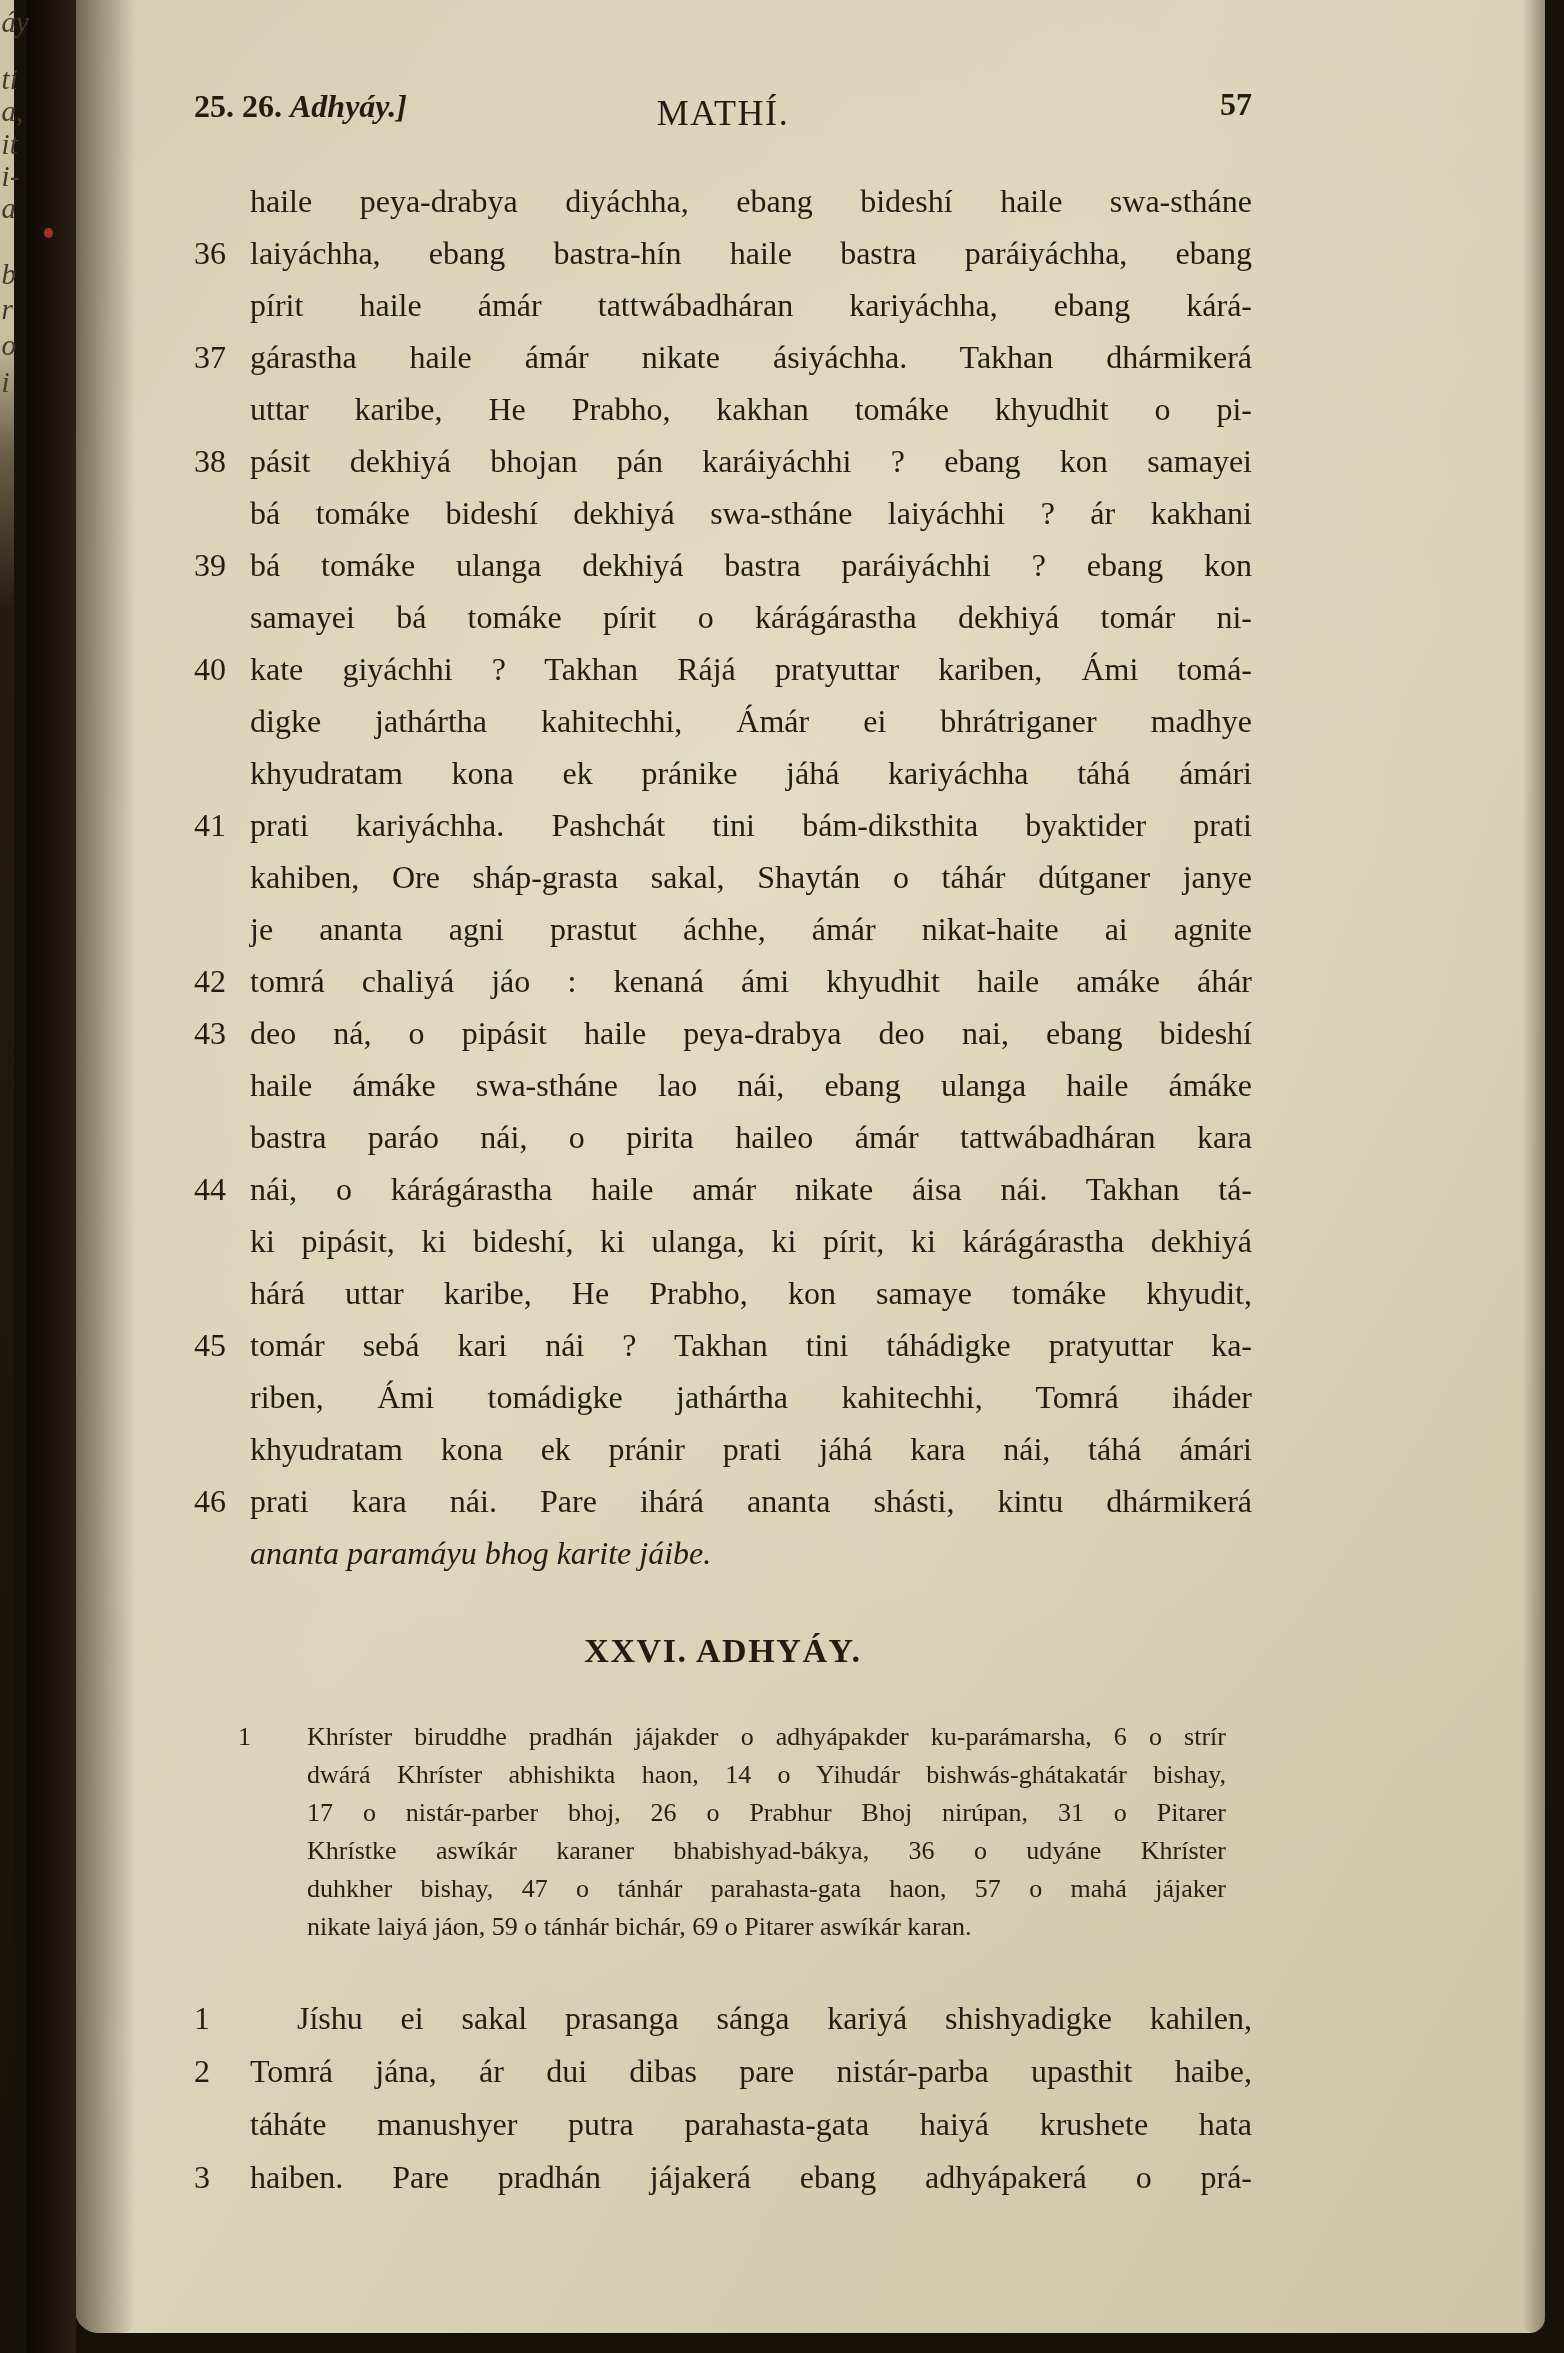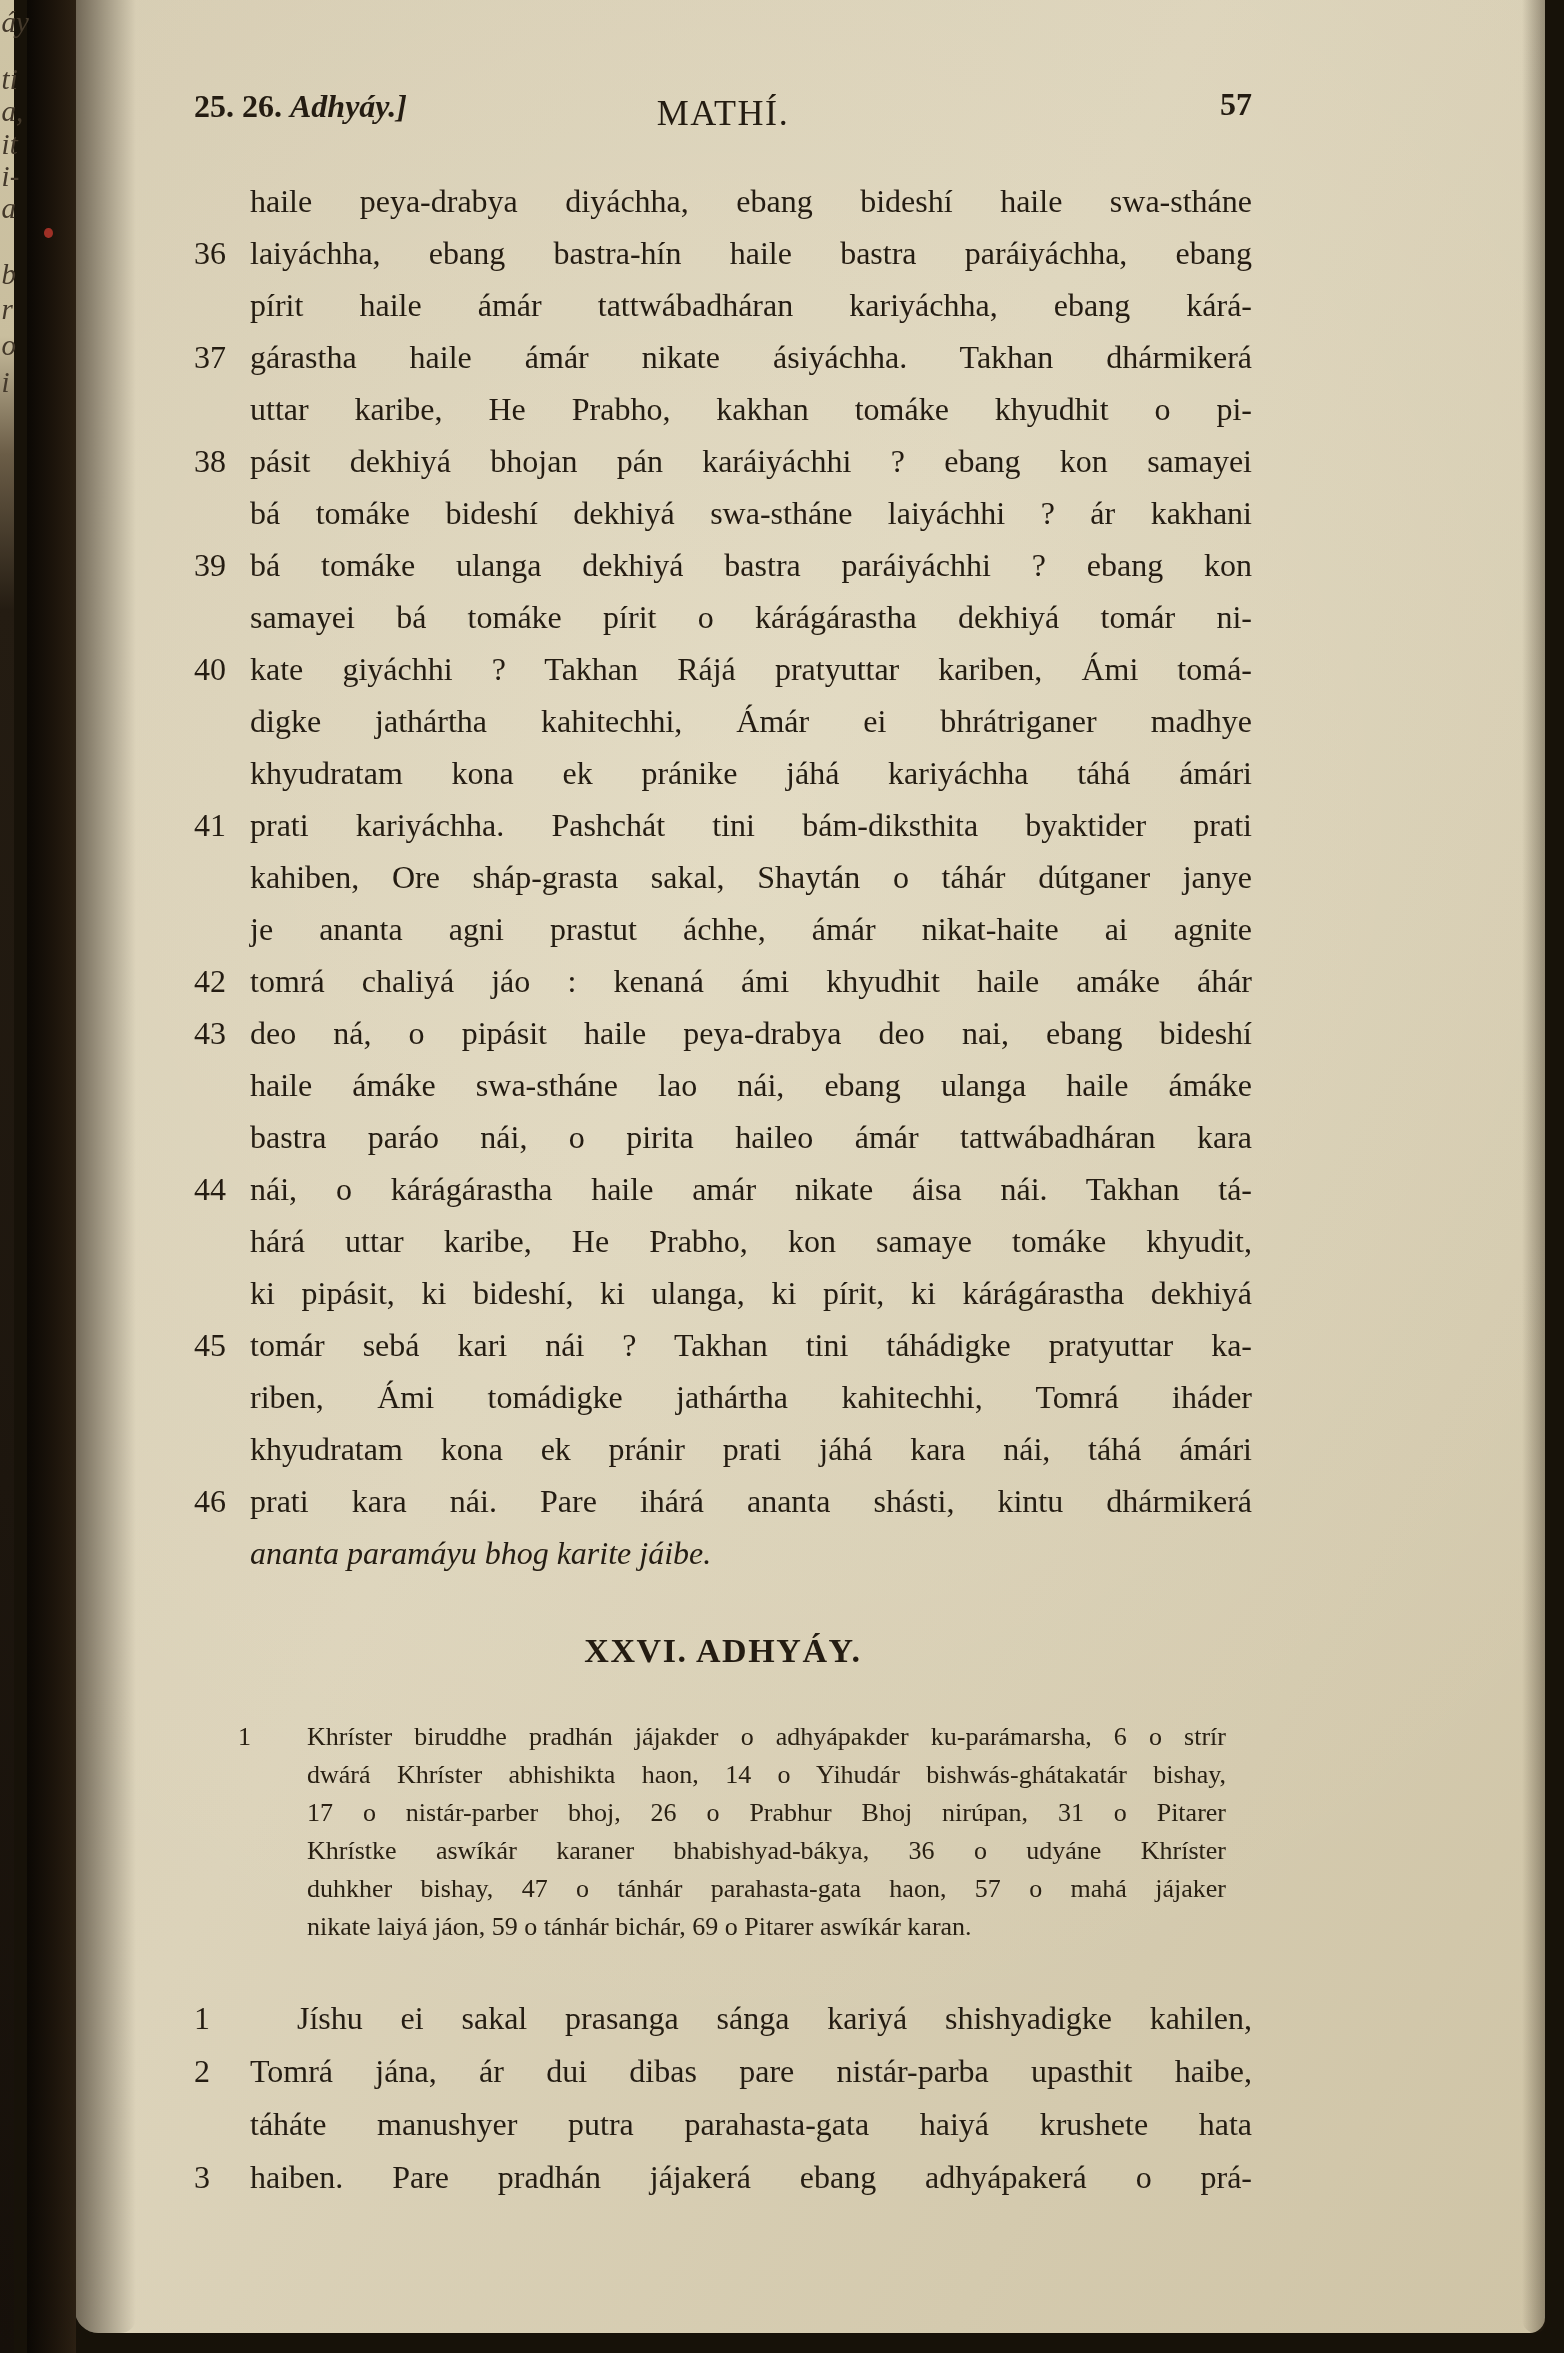--- a/index.html
+++ b/index.html
@@ -206,26 +206,26 @@
           <span class="t">bastra paráo nái, o pirita haileo ámár tattwábadháran kara</span>
         </div>
 
         <div class="line">
           <span class="n">44</span>
           <span class="t">nái, o kárágárastha haile amár nikate áisa nái.  Takhan tá-</span>
         </div>
 
         <div class="line">
           <span class="n"></span>
+          <span class="t">ki pipásit, ki bideshí, ki ulanga, ki pírit, ki kárágárastha dekhiyá</span>
+        </div>
+
+        <div class="line">
+          <span class="n"></span>
           <span class="t">hárá uttar karibe, He Prabho, kon samaye tomáke khyudit,</span>
-        </div>
-
-        <div class="line">
-          <span class="n"></span>
-          <span class="t">ki pipásit, ki bideshí, ki ulanga, ki pírit, ki kárágárastha dekhiyá</span>
         </div>
 
         <div class="line">
           <span class="n">45</span>
           <span class="t">tomár sebá kari nái ?  Takhan tini táhádigke pratyuttar ka-</span>
         </div>
 
         <div class="line">
           <span class="n"></span>
           <span class="t">riben, Ámi tomádigke jathártha kahitechhi, Tomrá iháder</span>

